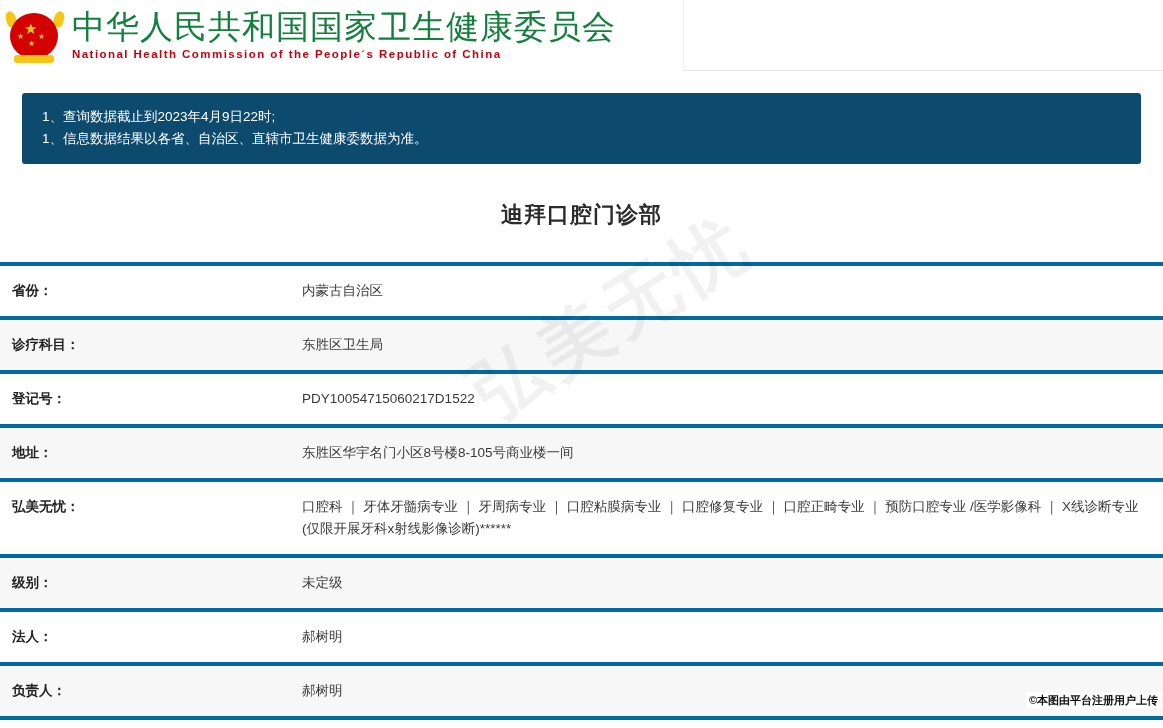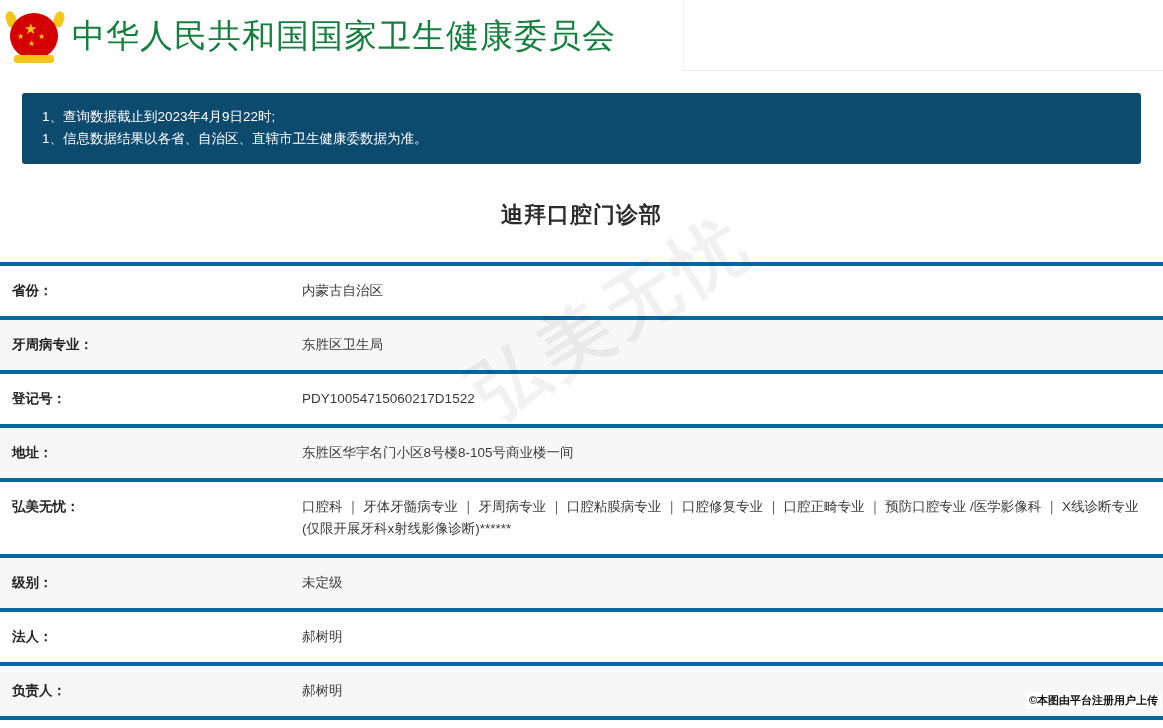--- a/index.html
+++ b/index.html
@@ -185,20 +185,21 @@
         <div class="ear-r"></div>
         <div class="circle"></div>
         <div class="star">★</div>
         <div class="star2">★</div>
         <div class="star3">★</div>
         <div class="star4">★</div>
         <div class="base"></div>
       </div>
       <div class="title-block">
         <div class="title-cn">中华人民共和国国家卫生健康委员会</div>
+        <div class="title-en">National Health Commission of the People´s Republic of China</div>
       </div>
     </div>
   </div>
 
   <div class="notice-wrap">
     <div class="notice">
       <div>1、查询数据截止到2023年4月9日22时;</div>
       <div>1、信息数据结果以各省、自治区、直辖市卫生健康委数据为准。</div>
     </div>
   </div>
@@ -207,21 +208,21 @@
 
   <div class="watermark">弘美无忧</div>
 
   <table class="info">
     <tbody>
       <tr>
         <td class="lbl">省份：</td>
         <td class="val">内蒙古自治区</td>
       </tr>
       <tr class="alt">
-        <td class="lbl">牙周病专业：</td>
+        <td class="lbl">诊疗科目：</td>
         <td class="val">东胜区卫生局</td>
       </tr>
       <tr>
         <td class="lbl">登记号：</td>
         <td class="val">PDY10054715060217D1522</td>
       </tr>
       <tr class="alt">
         <td class="lbl">地址：</td>
         <td class="val">东胜区华宇名门小区8号楼8-105号商业楼一间</td>
       </tr>

